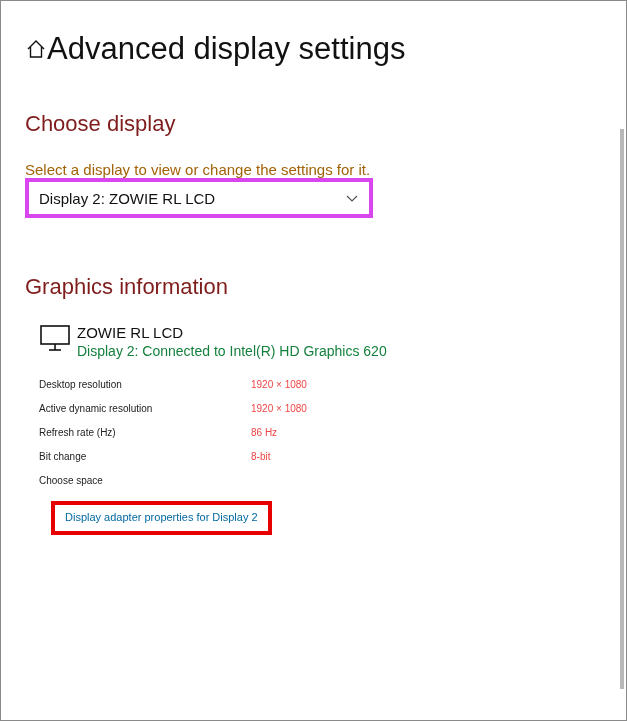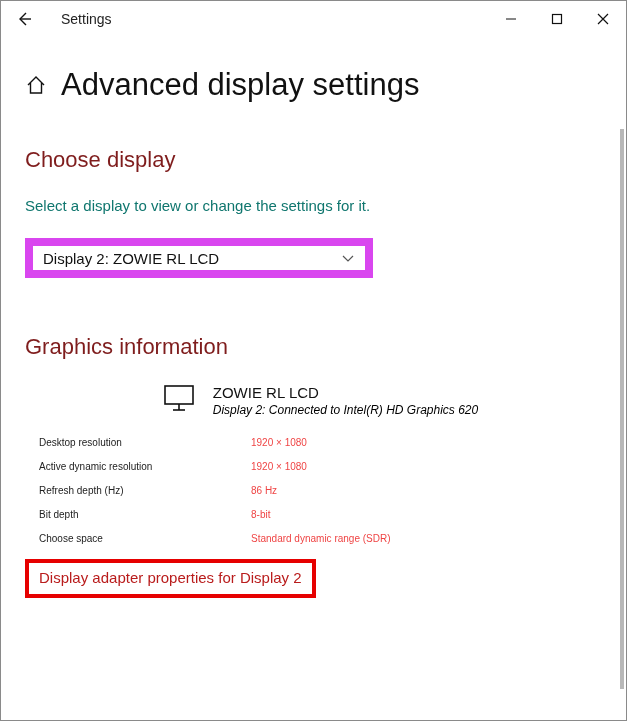--- a/index.html
+++ b/index.html
@@ -22,86 +22,60 @@
   }
   .win-controls .wc {
     width: 46px; height: 34px; display: flex; align-items: center; justify-content: center; cursor: pointer;
   }
   .content {
     padding: 30px 24px 0 24px;
     height: calc(100% - 36px);
     overflow: hidden;
   }
   .page-header {
-    display: flex; align-items: center; gap: 14px; margin-bottom: 44px;
+    display: flex; align-items: center; margin-bottom: 44px;
   }
   .page-header h1 {
     font-weight: 400; font-size: 31px; color: #111;
   }
   .section-h {
     font-size: 22px; font-weight: 400; color: #7f1d1d; margin-bottom: 24px; margin-top: 18px;
   }
   .helper {
-    font-size: 15px; color: #0f766e; margin-bottom: 24px;
+    font-size: 15px; color: #a16207; margin-bottom: 0;
   }
   .select-box {
-    width: 348px; height: 40px; border: 8px solid #d946ef; display: flex; align-items: center;
+    width: 348px; height: 40px; border: 4px solid #d946ef; display: flex; align-items: center;
     padding: 0 10px; justify-content: space-between; cursor: pointer;
   }
   .select-box .val { font-size: 15px; color: #111; }
   .monitor-row {
-    display: flex; gap: 18px; align-items: flex-start; margin-top: 0; margin-bottom: 20px; padding-left: 14px; justify-content: center;
+    display: flex; gap: 6px; align-items: flex-start; margin-top: 0; margin-bottom: 20px; padding-left: 14px;
   }
   .monitor-row .labels .name { font-size: 15px; color: #111; }
-  .monitor-row .labels .sub { font-size: 12px; color: #000000; margin-top: 2px; font-style: italic; }
+  .monitor-row .labels .sub { font-size: 14px; color: #15803d; margin-top: 2px; }
   .info-table { padding-left: 14px; }
   .info-row {
     display: flex; font-size: 10px; color: #222; margin-bottom: 13px;
   }
   .info-row .k { width: 212px; }
   .info-row .v { color: #ef4444; }
   .link-row {
-    display: inline-block; font-size: 15px; color: #b91c1c;
-    border: 4px solid #e60000; padding: 6px 10px 8px 10px; margin-top: 2px; margin-left: 0;
+    display: inline-block; font-size: 11px; color: #0369a1;
+    border: 4px solid #e60000; padding: 6px 10px 8px 10px; margin-top: 2px; margin-left: 26px;
     cursor: pointer;
   }
   .scrollbar {
     position: absolute; right: 2px; top: 128px; width: 4px; height: 560px; background: #b8b8b8;
   }
 </style>
 </head>
 <body>
 
 <div class="window">
-  <div class="titlebar">
-    <div class="back">
-      <svg width="18" height="18" viewBox="0 0 18 18">
-          <path d="M11 3 L5 9 L11 15" stroke="#111" stroke-width="1.4" fill="none"></path>
-          <path d="M5 9 H16" stroke="#111" stroke-width="1.4"></path>
-        </svg>
-    </div>
-    <div class="title">Settings</div>
-    <div class="win-controls">
-      <div class="wc">
-        <svg width="12" height="12">
-            <path d="M1 6 H11" stroke="#111" stroke-width="1"></path>
-          </svg>
-      </div>
-      <div class="wc">
-        <svg width="12" height="12">
-            <rect x="1.5" y="1.5" width="9" height="9" stroke="#111" stroke-width="1.2" fill="none"></rect>
-          </svg>
-      </div>
-      <div class="wc">
-        <svg width="12" height="12">
-            <path d="M1 1 L11 11 M11 1 L1 11" stroke="#111" stroke-width="1.2"></path>
-          </svg>
-      </div>
-    </div>
-  </div>
 
   <div class="scrollbar"></div>
 
   <div class="content">
     <div class="page-header">
       <svg width="22" height="22" viewBox="0 0 22 22">
           <path d="M3 11 L11 3 L19 11 M5.5 9 V19 H16.5 V9" stroke="#111" stroke-width="1.4" fill="none"></path>
         </svg>
       <h1>Advanced display settings</h1>
     </div>
@@ -132,28 +106,27 @@
     <div class="info-table">
       <div class="info-row">
           <div class="k">Desktop resolution</div>
           <div class="v">1920 × 1080</div>
         </div>
       <div class="info-row">
           <div class="k">Active dynamic resolution</div>
           <div class="v">1920 × 1080</div>
         </div>
       <div class="info-row">
-          <div class="k">Refresh depth (Hz)</div>
+          <div class="k">Refresh rate (Hz)</div>
           <div class="v">86 Hz</div>
         </div>
       <div class="info-row">
-          <div class="k">Bit depth</div>
+          <div class="k">Bit change</div>
           <div class="v">8-bit</div>
         </div>
       <div class="info-row">
           <div class="k">Choose space</div>
-          <div class="v">Standard dynamic range (SDR)</div>
         </div>
     </div>
 
     <div class="link-row">Display adapter properties for Display 2</div>
   </div>
 </div>
 
 </body></html>

